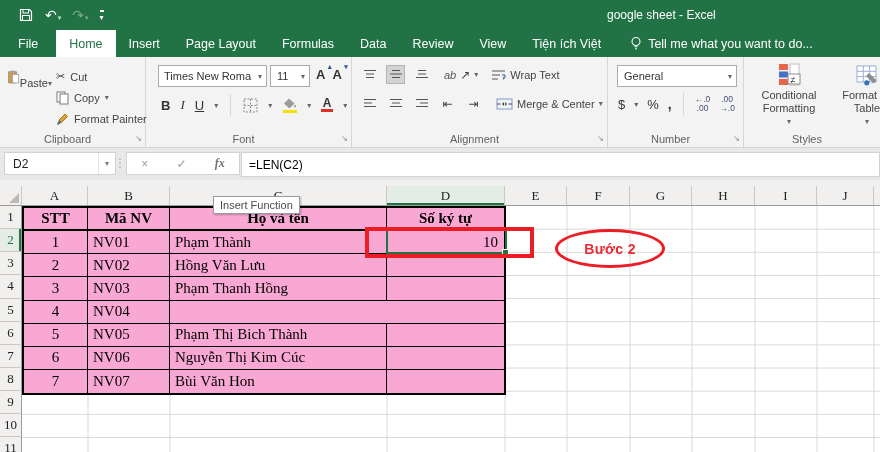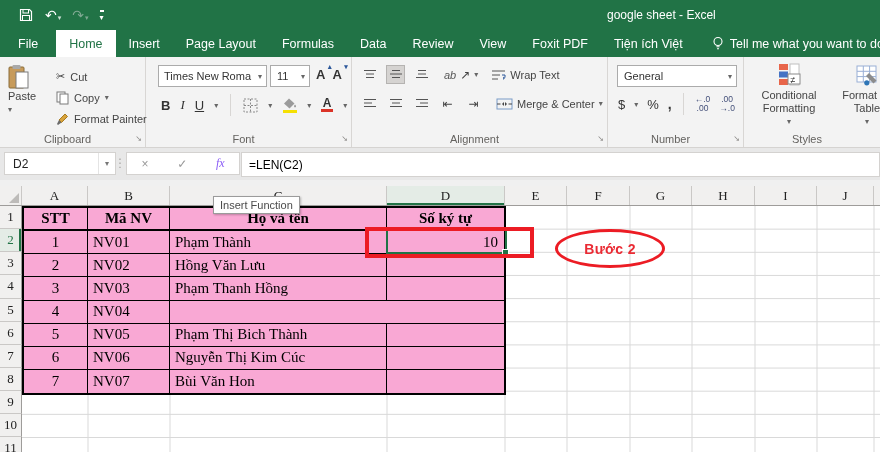--- a/index.html
+++ b/index.html
@@ -22,21 +22,21 @@
   .tab.active{background:#fff;color:#217346}
   .tellme{display:flex;align-items:center;gap:6px;margin-left:16px;white-space:nowrap}
 
   
   .ribbon{position:absolute;left:0;top:57px;width:880px;height:91px;background:#F3F3F3;border-bottom:1px solid #D5D3D1;display:flex}
   .rgroup{position:relative;height:100%;border-right:1px solid #D8D6D4;flex-shrink:0}
   .rgroup-label{position:absolute;bottom:2px;left:0;right:10px;text-align:center;font-size:11px;color:#64625F;white-space:nowrap}
   .launcher{position:absolute;right:3px;bottom:4px;font-size:8px;color:#8a8886}
   .g-clipboard{width:146px}.g-font{width:206px}.g-align{width:256px}.g-number{width:136px}.g-styles{flex:1;border-right:none;overflow:hidden}
 
-  .paste-btn{position:absolute;left:8px;top:7px;width:44px;display:flex;flex-direction:column;align-items:flex-start;font-size:11px;color:#444;line-height:13px}
+  .paste-btn{position:absolute;left:8px;top:7px;width:44px;display:flex;flex-direction:row;align-items:flex-end;font-size:11px;color:#444;line-height:13px}
   .clip-stack{position:absolute;left:56px;top:9px;font-size:11px;color:#444}
   .clip-row{display:flex;align-items:center;gap:5px;height:21px;white-space:nowrap}
 
   .combo{display:flex;align-items:center;background:#fff;border:1px solid #ABABAB;height:22px;font-size:11px;color:#333;white-space:nowrap;overflow:hidden}
   .combo .dd{margin-left:auto;font-size:8px;color:#666;padding:0 4px;flex-shrink:0}
   .font-name-combo{position:absolute;left:12px;top:8px;width:109px;padding-left:5px}
   .font-size-combo{position:absolute;left:124px;top:8px;width:40px;padding-left:6px}
   .grow-shrink{position:absolute;left:170px;top:10px;display:flex;gap:7px;font-size:13px;color:#333}
   .gs-btn{position:relative;font-weight:bold}
   .gs-btn sup{position:absolute;top:-4px;right:-6px;font-size:7px;color:#2B579A}
@@ -65,21 +65,21 @@
   .styles-content{position:absolute;left:12px;top:5px;display:flex;gap:12px}
   .bigbtn{display:flex;flex-direction:column;align-items:center;width:66px;font-size:11px;color:#444;line-height:13px;text-align:center}
   .bigbtn .lbl{margin-top:2px}
 
   
   .fbar{position:absolute;left:0;top:148px;width:880px;height:32px;background:#E8E8E8}
   .namebox{position:absolute;left:4px;top:4px;width:112px;height:23px;background:#fff;border:1px solid #D4D2D0;display:flex;align-items:center;padding-left:8px;font-size:12px;color:#222}
   .namebox .nb-dd{margin-left:auto;height:100%;display:flex;align-items:center;padding:0 6px;border-left:1px solid #E4E4E4;font-size:8px;color:#777}
   .fdots{position:absolute;left:114px;top:8px;color:#A9A7A5;font-size:12px}
   .fxbox{position:absolute;left:126px;top:4px;width:114px;height:23px;background:#fff;border:1px solid #D4D2D0;display:flex;align-items:center;justify-content:space-around;font-size:12px;color:#9a9a9a}
-  .fx-glyph{color:#8b5cf6;font-family:"Liberation Serif",serif;font-style:italic;font-weight:normal}
+  .fx-glyph{color:#737373;font-family:"Liberation Serif",serif;font-style:italic;font-weight:bold}
   .ffield{position:absolute;left:241px;top:4px;width:639px;height:25px;background:#fff;border:1px solid #D4D2D0;display:flex;align-items:center;padding-left:7px;font-size:12px;color:#000}
   .gapstrip{position:absolute;left:0;top:180px;width:880px;height:6px;background:#F0F0F0}
 
   
   .sheet{position:absolute;left:0;top:186px;width:880px;height:266px;background:#fff;overflow:hidden}
   .gridlines{position:absolute;left:0;top:0;z-index:0}
   .colheads{position:absolute;left:0;top:0;width:880px;height:20px;display:flex;background:#F1F0EF;border-bottom:1px solid #9E9C9A;z-index:5}
   .ch{border-right:1px solid #CAC8C6;display:flex;align-items:center;justify-content:center;font-family:"Liberation Serif",serif;font-size:13px;color:#222;flex-shrink:0;height:100%}
   .ch.sel{background:#E4ECE6;box-shadow:inset 0 -2px 0 #217346}
   .corner{position:relative;flex-shrink:0}
@@ -128,21 +128,20 @@
 
   <div class="tabbar">
     <div class="tab file">File</div>
     <div class="tab active">Home</div>
     <div class="tab">Insert</div>
     <div class="tab">Page Layout</div>
     <div class="tab">Formulas</div>
     <div class="tab">Data</div>
     <div class="tab">Review</div>
     <div class="tab">View</div>
-    <div class="tab">Foxit PDF</div>
     <div class="tab">Tiện ích Việt</div>
     <div class="tellme">
       <svg width="12" height="15" viewBox="0 0 12 15">
         <circle cx="6" cy="5.5" r="4" fill="none" stroke="#fff" stroke-width="1.1"></circle>
         <path d="M4.5 10.7h3M5 12.7h2" stroke="#fff" stroke-width="1.1"></path>
       </svg>
       <span>Tell me what you want to do...</span>
     </div>
   </div>
 

